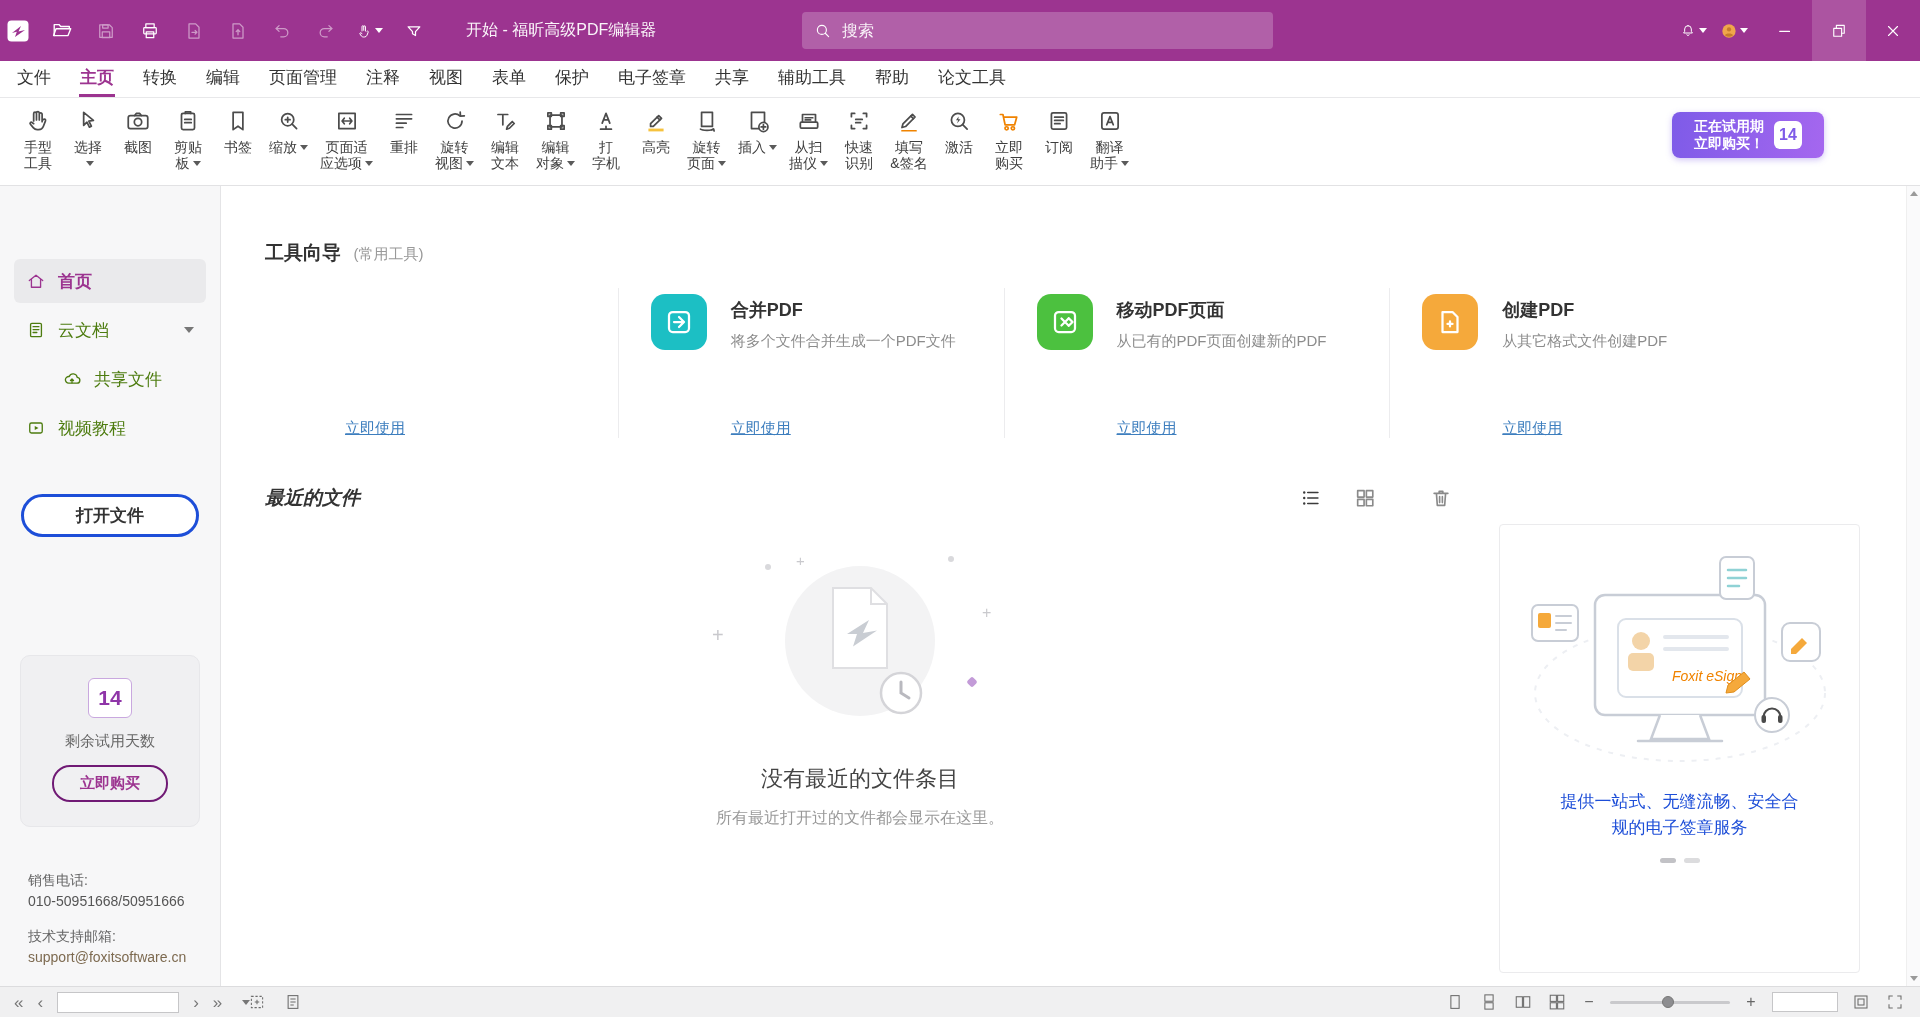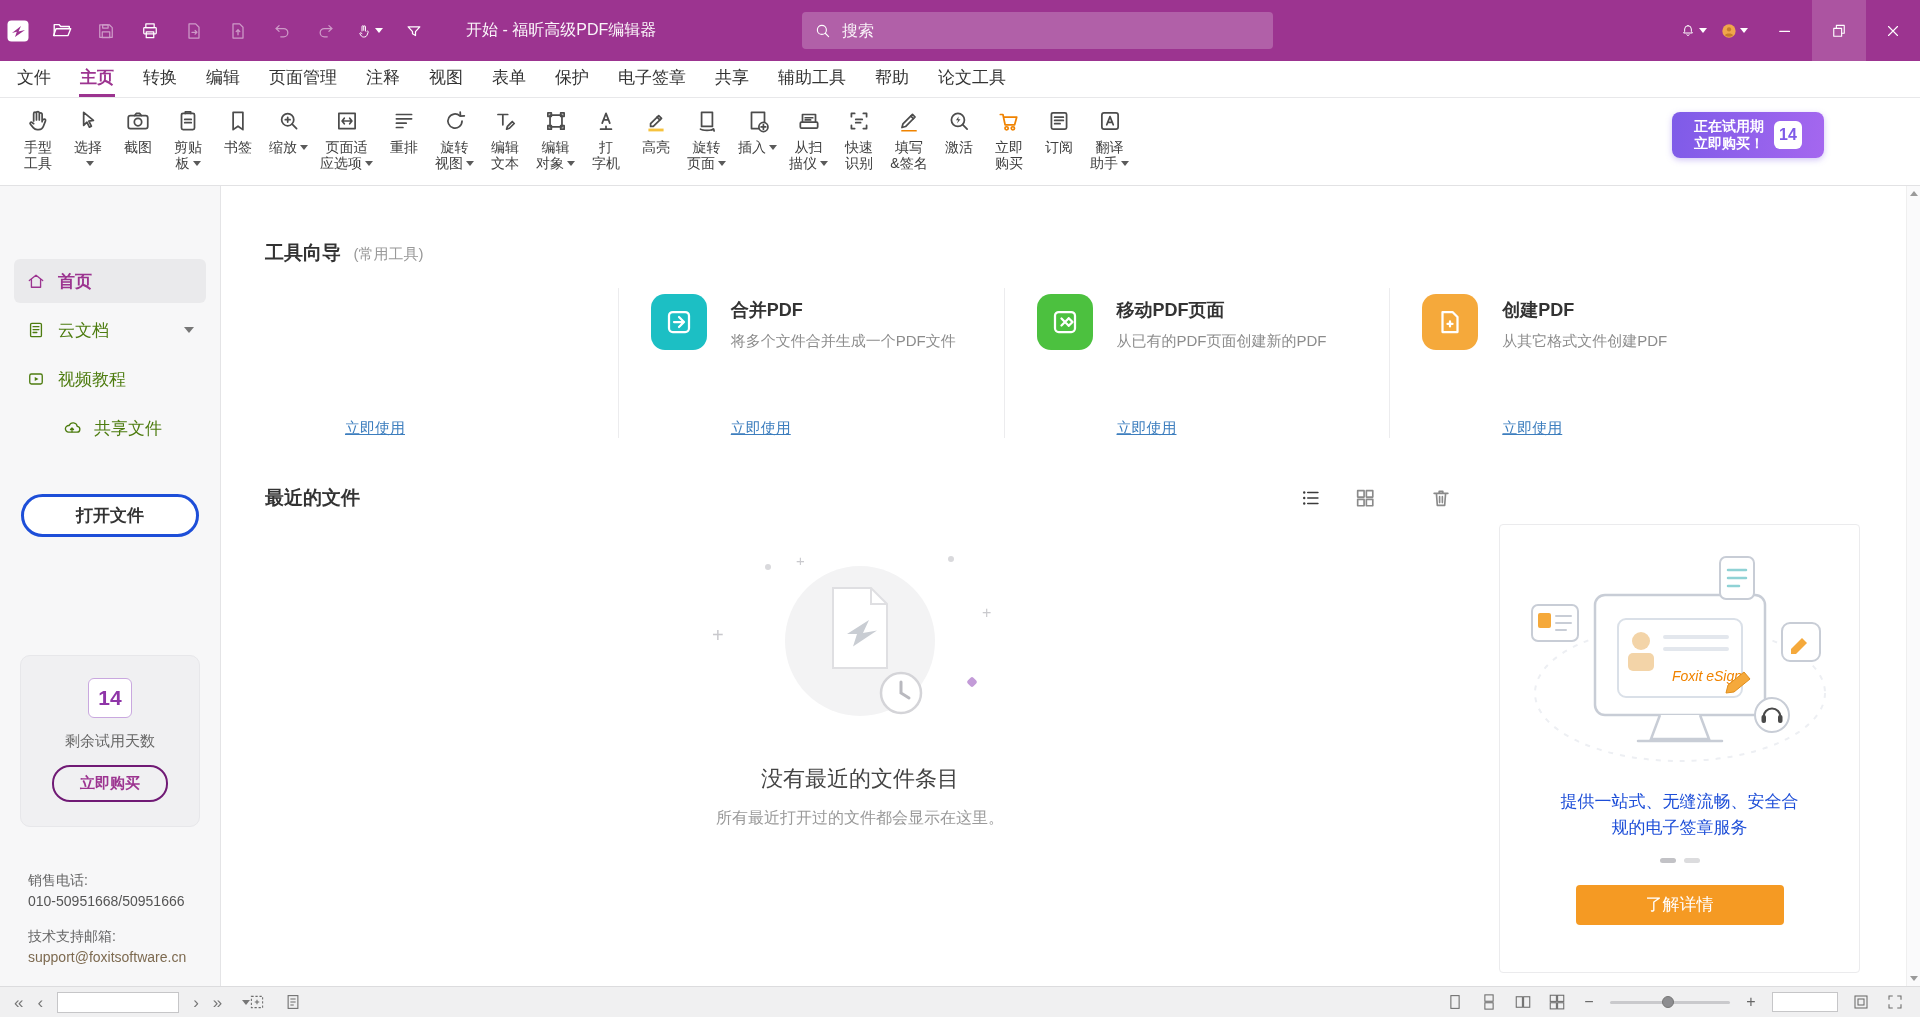--- a/index.html
+++ b/index.html
@@ -69,21 +69,21 @@
   .tc-row{display:flex;gap:24px;}
   .tc-icon{width:56px;height:56px;border-radius:14px;display:flex;align-items:center;justify-content:center;flex:none;}
   .tc-icon svg{stroke:#fff;fill:none;stroke-width:1.8;stroke-linecap:round;stroke-linejoin:round;}
   .tc-blue{background:#3E8FE0;}.tc-teal{background:#1CBFC4;}.tc-green{background:#4CC13F;}.tc-orange{background:#F5A93B;}
   .tc-title{font-size:18px;font-weight:700;color:#333;margin-top:4px;}
   .tc-desc{font-size:15px;color:#8C8C8C;margin-top:10px;}
   .tc-link{position:absolute;left:80px;bottom:0;font-size:15px;color:#3D7EBE;text-decoration:underline;cursor:pointer;}
   .tool-card + .tool-card .tc-link{left:112px;}
 
   
-  .recent-head{display:flex;align-items:center;width:1190px;margin:46px 0 0 44px;}
+  .recent-head{display:flex;align-items:center;width:1190px;margin:46px 0 0 44px;font-style:italic;}
   .rc-title{font-size:19px;font-weight:700;color:#333;}
   .rc-tools{margin-left:auto;display:flex;align-items:center;gap:26px;}
   .rc-btn{width:28px;height:28px;display:flex;align-items:center;justify-content:center;cursor:pointer;border-radius:4px;}
   .rc-btn svg{fill:none;stroke-width:1.8;stroke-linecap:round;stroke-linejoin:round;}
   .rc-btn.trash{margin-left:22px;}
 
   .empty{width:1190px;margin:40px 0 0 44px;text-align:center;position:relative;}
   .illus{position:relative;height:188px;}
   .big-circle{position:absolute;left:50%;top:14px;transform:translateX(-50%);width:150px;height:150px;border-radius:50%;background:#F3F3F4;}
   .doc-svg{position:absolute;left:50%;top:30px;transform:translateX(-50%);}
@@ -517,33 +517,33 @@
         <span>首页</span>
       </div>
       <div class="sb-item">
         <svg width="20" height="20" viewBox="0 0 24 24">
             <rect x="5.5" y="4" width="13" height="16" rx="1.5"></rect>
             <path d="M8.5 8h7M8.5 11.5h7M8.5 15h4.5"></path>
           </svg>
         <span>云文档</span>
         <i class="car-g"></i>
       </div>
+      <div class="sb-item sub">
+        <svg width="20" height="20" viewBox="0 0 24 24">
+            <path d="M8 17a4 4 0 1 1 .7-7.95A5 5 0 0 1 18.3 10 3.5 3.5 0 0 1 17.5 17z"></path>
+            <path d="M12 16.5V12m0 0l-1.8 1.8M12 12l1.8 1.8"></path>
+          </svg>
+        <span>共享文件</span>
+      </div>
       <div class="sb-item">
         <svg width="20" height="20" viewBox="0 0 24 24">
             <rect x="4.5" y="6" width="15" height="12" rx="2"></rect>
             <path d="M10.5 9.5l4.5 2.5-4.5 2.5z" fill="currentColor" stroke="none"></path>
           </svg>
         <span>视频教程</span>
-      </div>
-      <div class="sb-item sub">
-        <svg width="20" height="20" viewBox="0 0 24 24">
-            <path d="M8 17a4 4 0 1 1 .7-7.95A5 5 0 0 1 18.3 10 3.5 3.5 0 0 1 17.5 17z"></path>
-            <path d="M12 16.5V12m0 0l-1.8 1.8M12 12l1.8 1.8"></path>
-          </svg>
-        <span>共享文件</span>
       </div>
 
       <button class="open-btn">打开文件</button>
 
       <div class="trial-card">
         <div class="daybox">14</div>
         <div class="cap">剩余试用天数</div>
         <button class="buy-pill">立即购买</button>
       </div>
 
@@ -698,21 +698,20 @@
           <rect x="258" y="172" width="4.5" height="8" rx="2" fill="#4A4A4A"></rect>
         </svg>
         <div class="promo-text">
           <div>提供一站式、无缝流畅、安全合</div>
           <div>规的电子签章服务</div>
         </div>
         <div class="dots">
           <i class="on"></i>
           <i></i>
         </div>
-        <button class="learn-btn">了解详情</button>
       </aside>
 
       <div class="vscroll"></div>
     </main>
   </div>
 
   <footer class="statusbar">
     <div class="sb-nav">
       <span class="nav-g">«</span>
       <span class="nav-g">‹</span>

